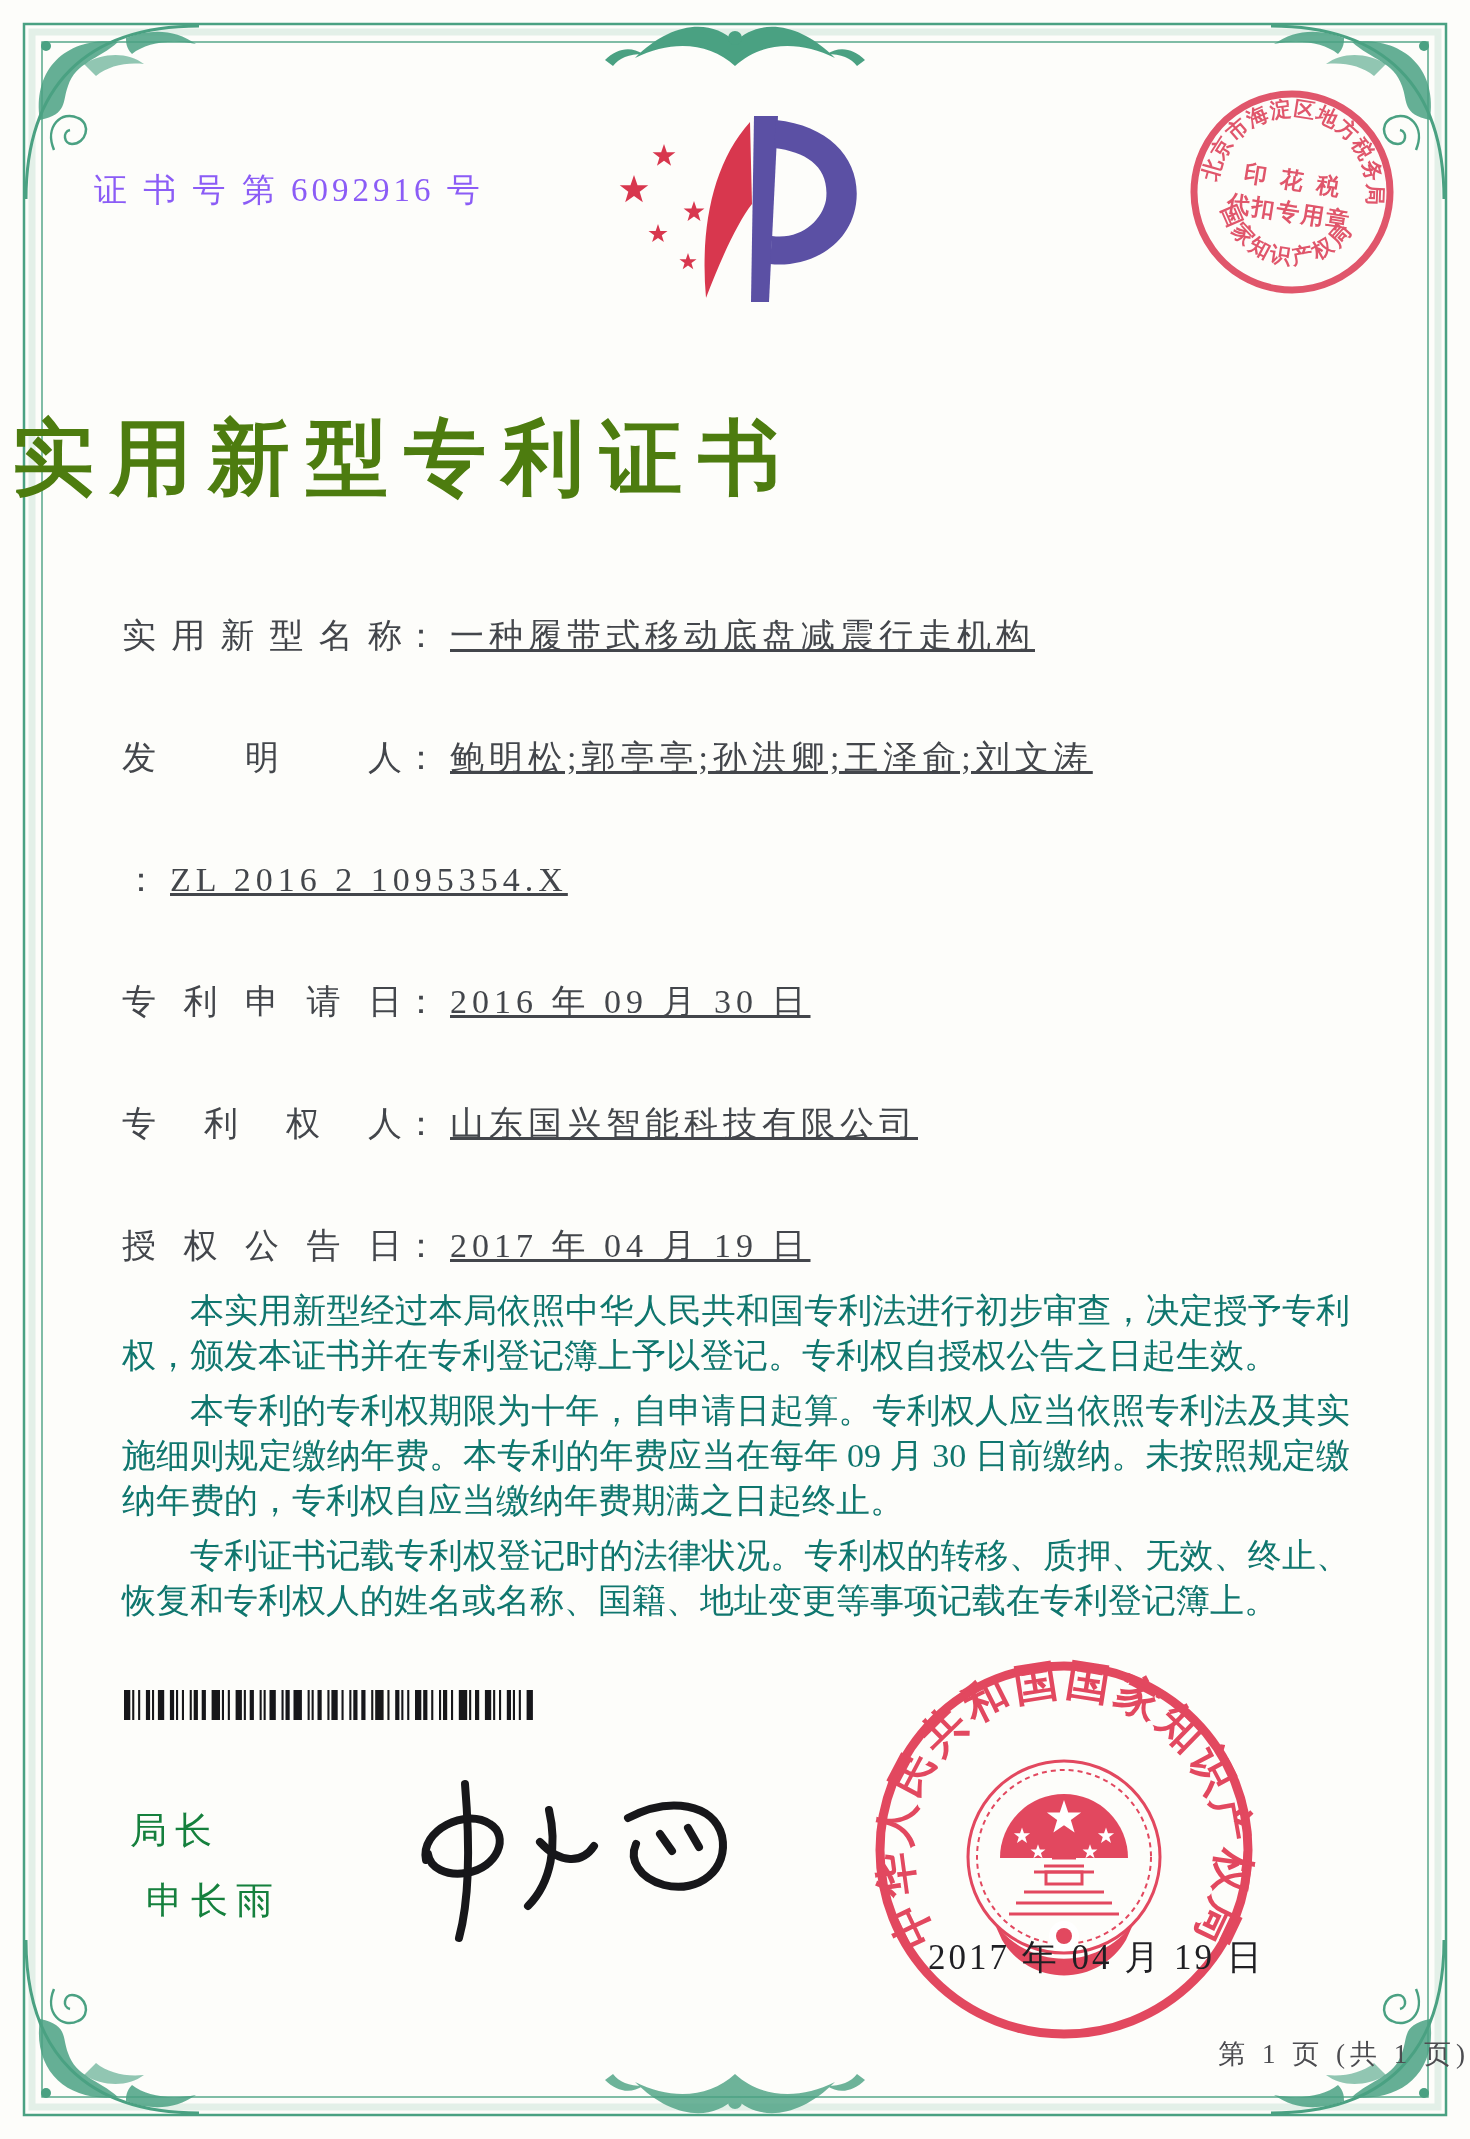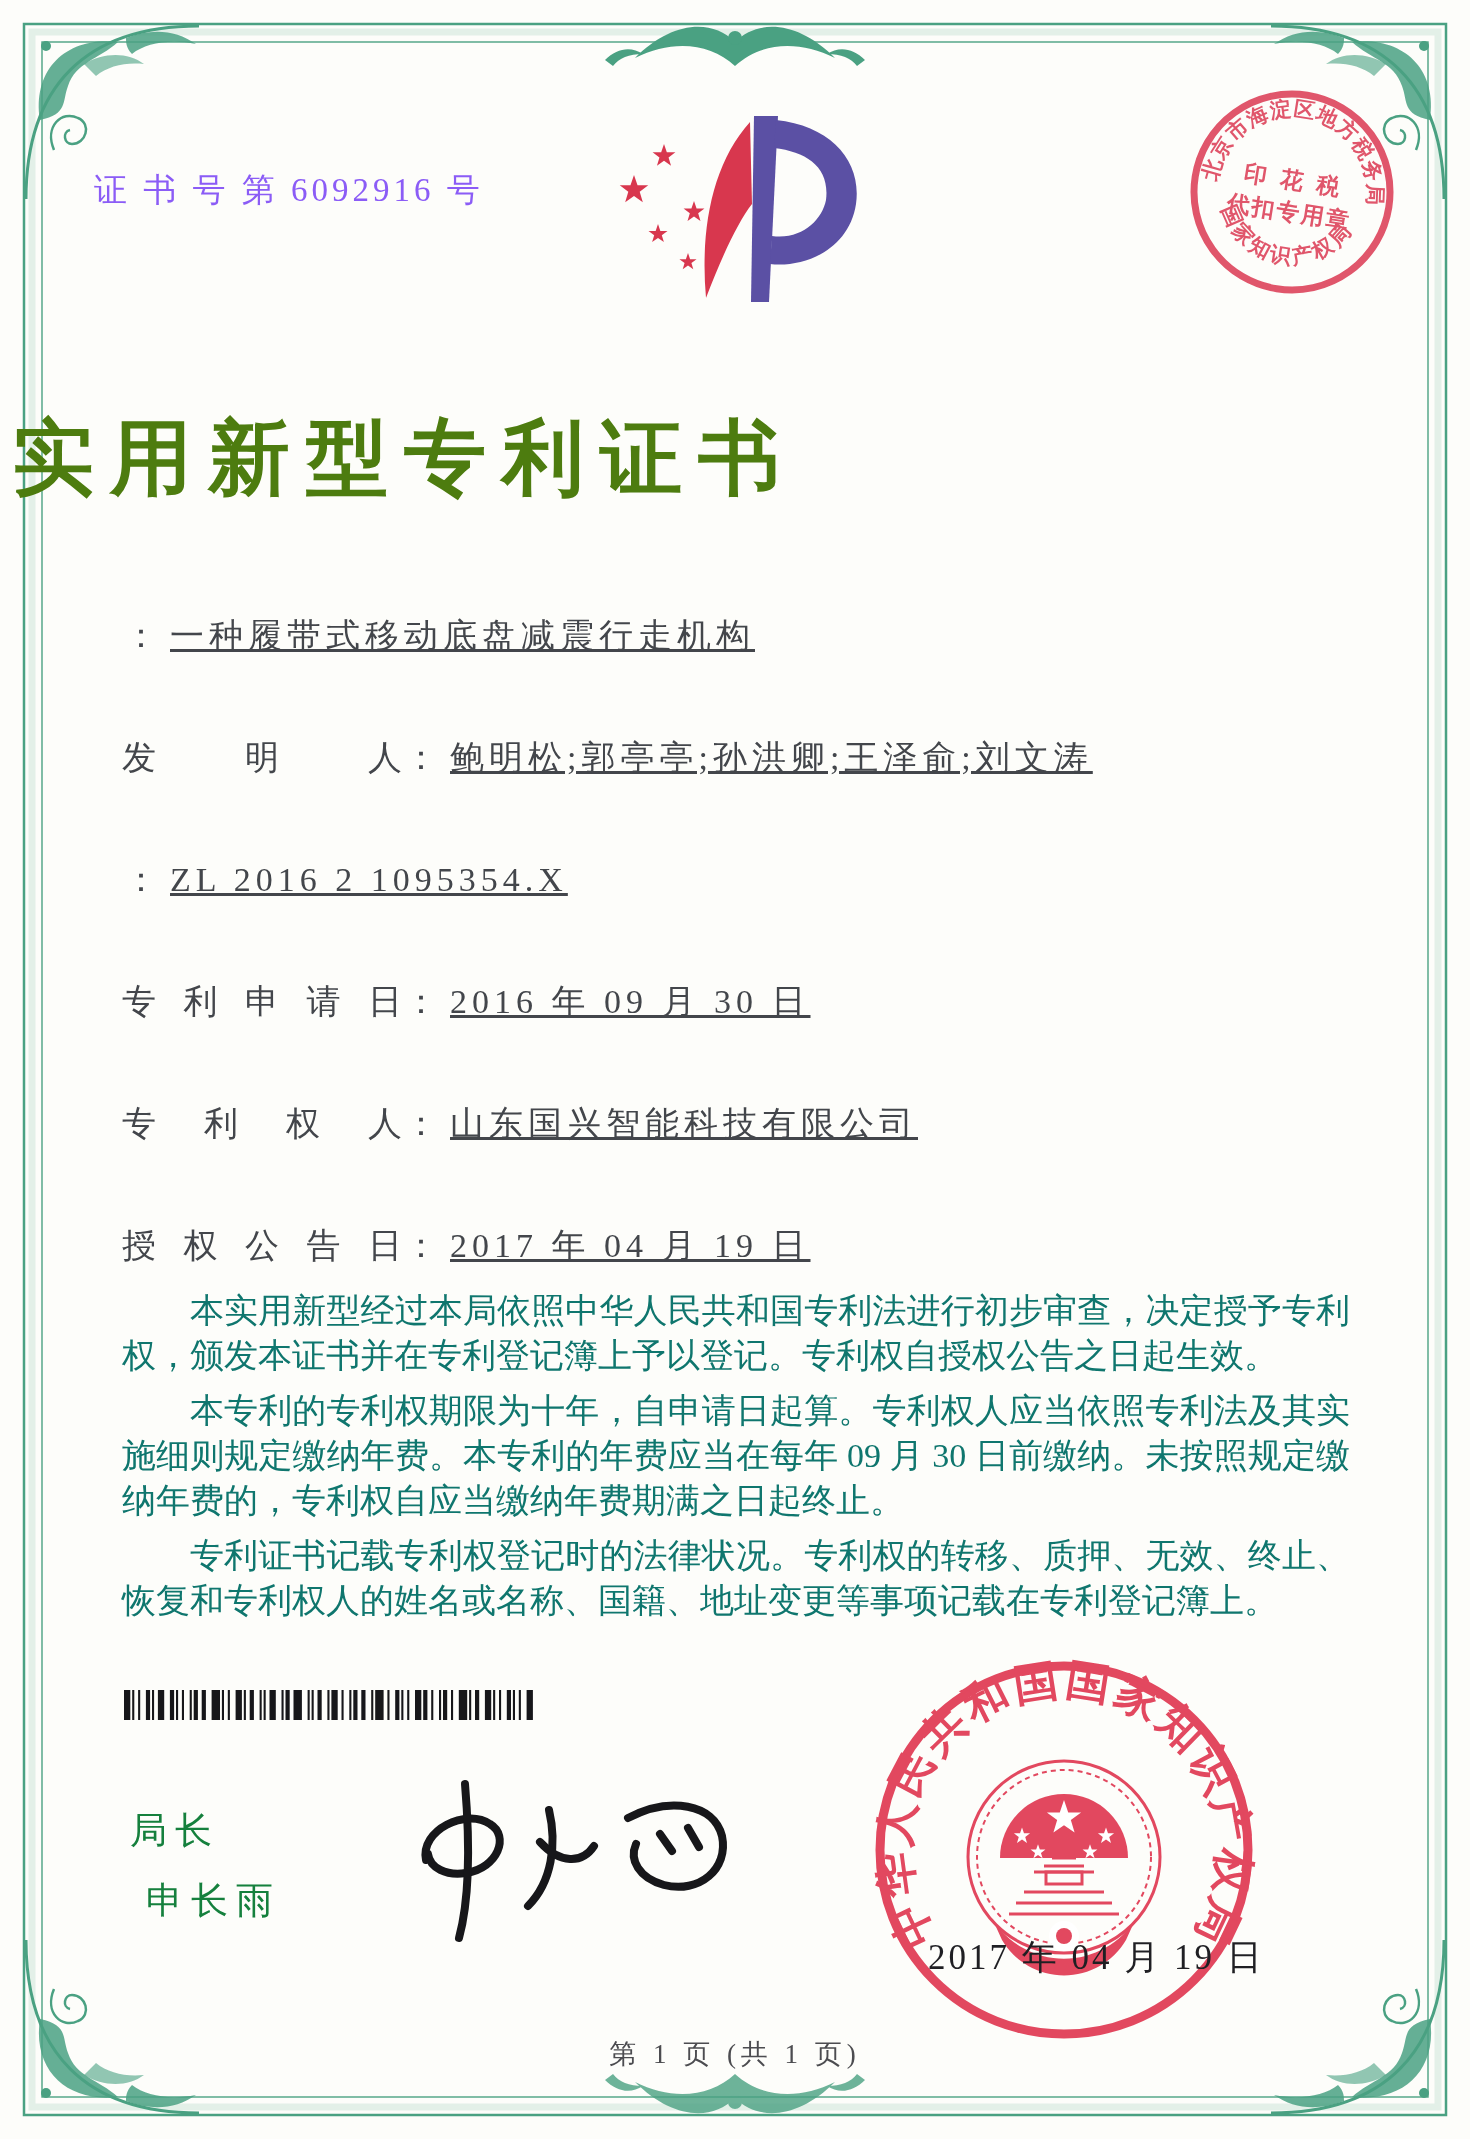--- a/index.html
+++ b/index.html
@@ -67,21 +67,21 @@
 
   .signature{position:absolute;left:368px;top:1772px;}
 
   
   .seal-date{
     position:absolute;left:928px;top:1934px;
     font-size:35px;letter-spacing:3px;color:#1f1f23;white-space:nowrap;
   }
   .footer{
     position:absolute;left:0;right:0;top:2036px;
-    text-align:center;font-size:27px;letter-spacing:5px;color:#4c4c50;
+    text-align:right;font-size:27px;letter-spacing:5px;color:#4c4c50;
   }
 </style>
 </head>
 <body>
 
 <div class="page">
 
   <svg class="border-frame" width="1470" height="2139" viewBox="0 0 1470 2139">
     <defs>
       <g id="corner" stroke="#4aa182" fill="none">
@@ -141,20 +141,21 @@
     <text x="108" y="136" font-size="23" fill="#e0566b" font-weight="700" text-anchor="middle" letter-spacing="2">代扣专用章</text>
     <text font-size="21" fill="#e0566b" font-weight="700" letter-spacing="3">
       <textPath href="#taxArcBottom" startOffset="50%" text-anchor="middle">国家知识产权局</textPath>
     </text>
   </svg>
 
   <h1 class="title">实用新型专利证书</h1>
 
   <div class="fields">
     <div class="field-row">
+      <span class="f-label">实用新型名称</span>
         <span class="f-colon">：</span>
         <span class="f-value">一种履带式移动底盘减震行走机构</span>
     </div>
     <div class="field-row">
       <span class="f-label">发明人</span>
         <span class="f-colon">：</span>
         <span class="f-value">鲍明松;郭亭亭;孙洪卿;王泽俞;刘文涛</span>
     </div>
     <div class="field-row">
         <span class="f-colon">：</span>

